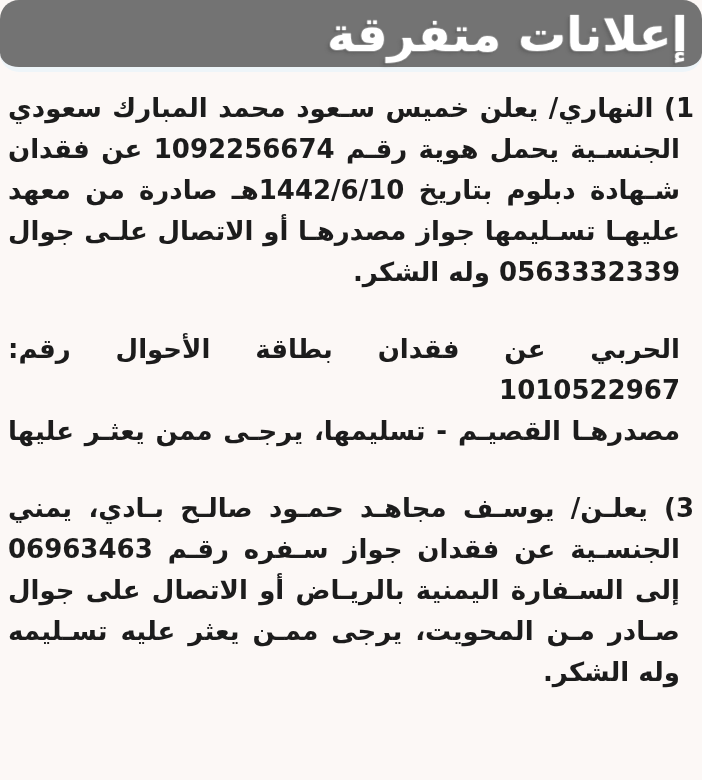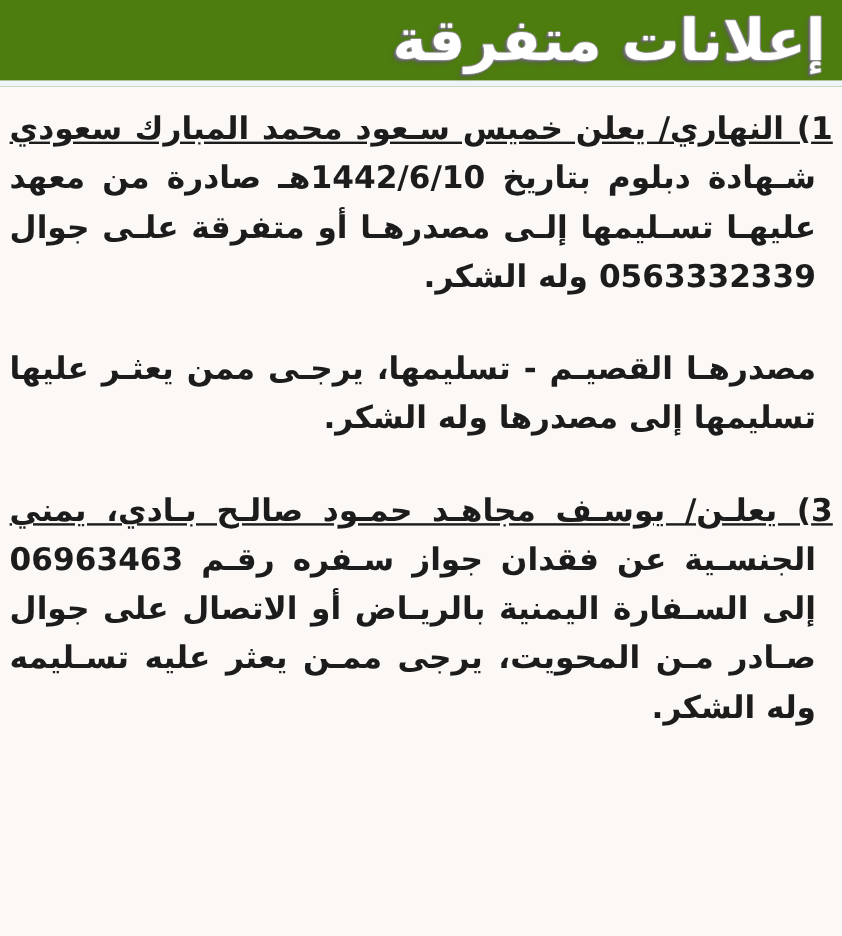--- a/index.html
+++ b/index.html
@@ -9,23 +9,24 @@
   body {
     width: 702px;
     height: 780px;
     background: #fcf8f6;
     font-family: "DejaVu Sans", sans-serif;
     overflow: hidden;
   }
   
   .section-header {
     height: 67px;
-    background: #4d7c0f;
+    background: #737373;
     border-bottom: 5px solid #eef5f9;
     direction: rtl;
+    border-radius: 19px;
   }
   .section-title {
     margin: 0;
     display: inline-block;
     line-height: 64px;
     padding: 2px 14px 0 0;
     font-size: 48px;
     font-weight: bold;
     color: #ffffff;
     letter-spacing: 1px;
@@ -50,47 +51,47 @@
     margin: 0 0 36px 0;
   }
   .ad:last-child { margin-bottom: 0; }
   .line {
     text-align: justify;
     -moz-text-align-last: justify;
     text-align-last: justify;
   }
   .line.first {
     margin-right: -14px; 
-    text-decoration: underline;
   }
   .line.last {
     -moz-text-align-last: right;
     text-align-last: right;
   }
   .num {
     letter-spacing: 4px;
   }
 </style>
 </head>
 <body>
 
 <header class="section-header">
   <h1 class="section-title">إعلانات متفرقة</h1>
 </header>
 
 <main class="ads-body">
   <article class="ad">
       <div class="line first"><span class="num">1</span>) النهاري/ يعلن خميس سـعود محمد المبارك سعودي</div>
+      <div class="line">الجنسـية يحمل هوية رقـم <span class="num">1092256674</span> عن فقدان</div>
       <div class="line">شـهادة دبلوم بتاريخ <span class="num">1442/6/10</span>هـ صادرة من معهد</div>
-      <div class="line">عليهـا تسـليمها إلـى مصدرهـا أو متفرقة علـى جوال</div>
+      <div class="line">عليهـا تسـليمها جواز مصدرهـا أو الاتصال علـى جوال</div>
       <div class="line last"><span class="num">0563332339</span> وله الشكر.</div>
     </article>
   <article class="ad">
+      <div class="line">الحربي عن فقدان بطاقة الأحوال رقم: <span class="num">1010522967</span></div>
       <div class="line">مصدرهـا القصيـم - تسليمها، يرجـى ممن يعثـر عليها</div>
-      <div class="line last">تسليمها إلى مصدرها وله الشكر.</div>
     </article>
   <article class="ad">
       <div class="line first"><span class="num">3</span>) يعلـن/ يوسـف مجاهـد حمـود صالـح بـادي، يمني</div>
       <div class="line">الجنسـية عن فقدان جواز سـفره رقـم <span class="num">06963463</span></div>
       <div class="line">إلى السـفارة اليمنية بالريـاض أو الاتصال على جوال</div>
       <div class="line">صـادر مـن المحويت، يرجى ممـن يعثر عليه تسـليمه</div>
       <div class="line last"> وله الشكر.</div>
     </article>
 </main>
 

